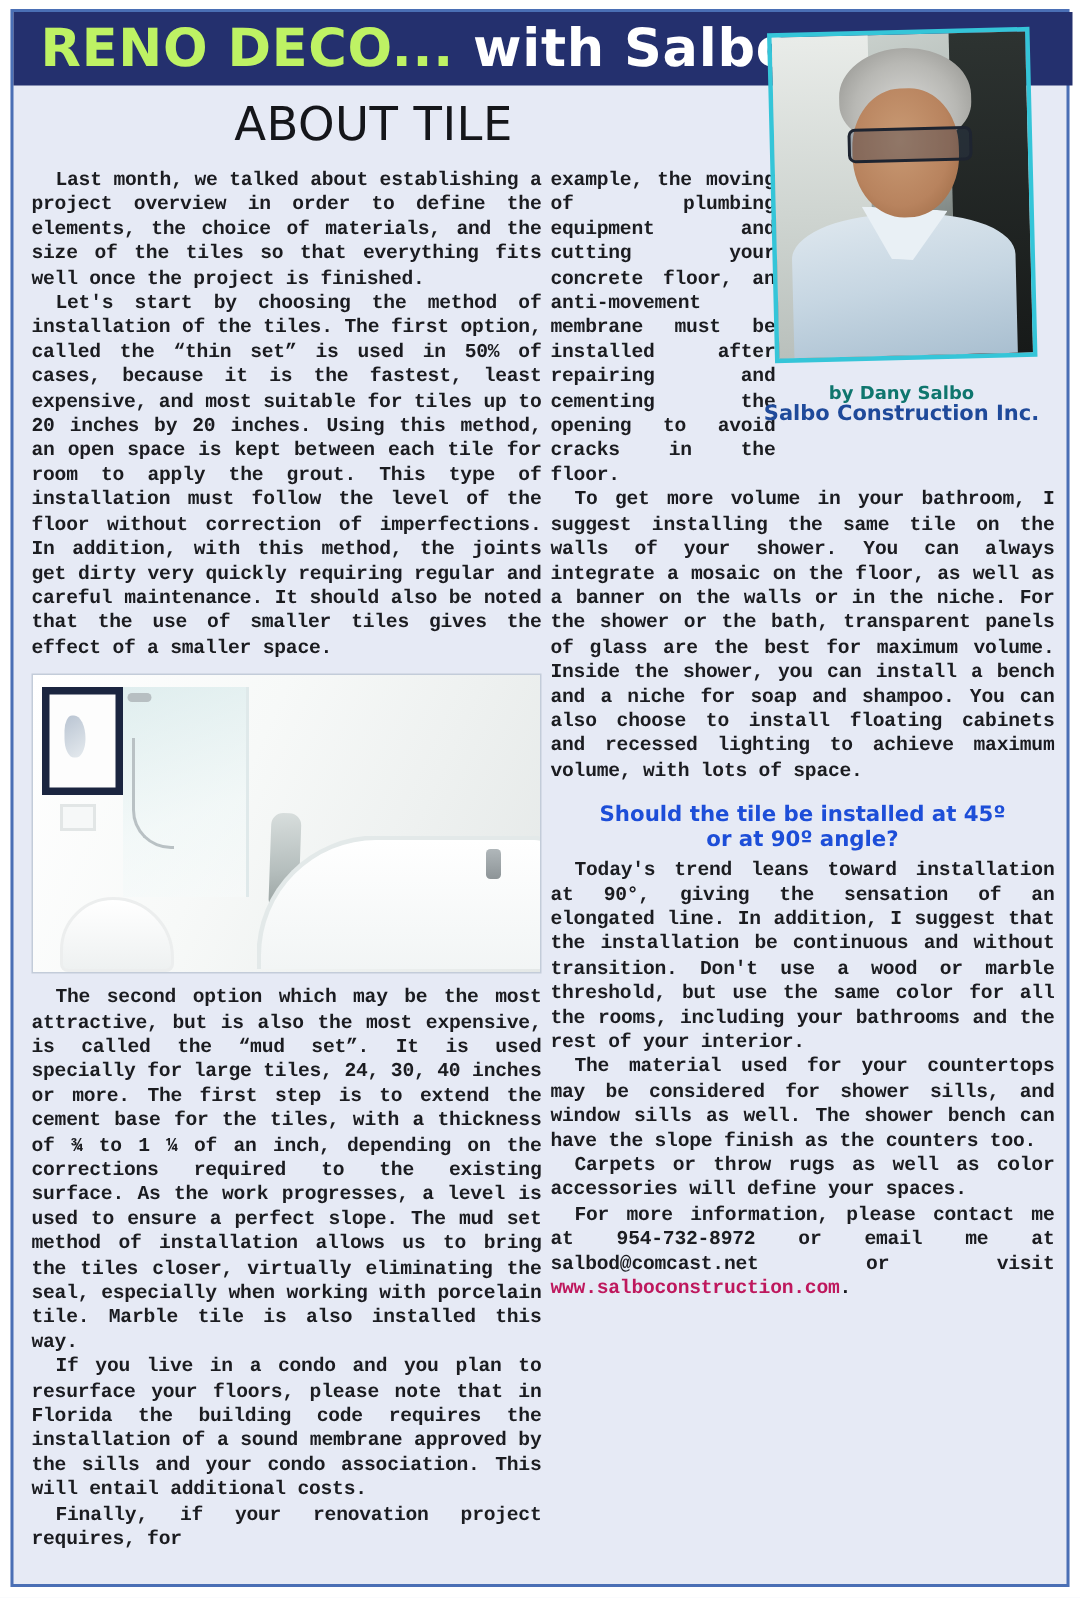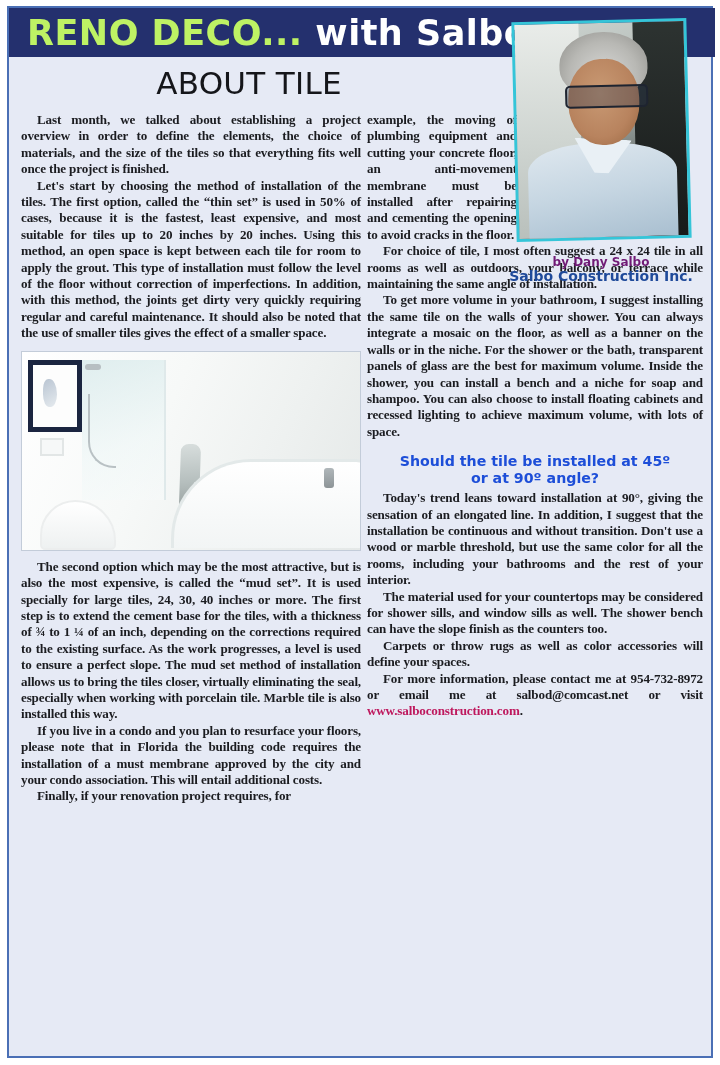--- a/index.html
+++ b/index.html
@@ -108,21 +108,21 @@
     clip-path: polygon(0 0, 100% 0, 62% 100%, 38% 100%);
   }
   .author-credit {
     text-align: center;
     margin-top: 5px;
     line-height: 1.1;
   }
   .author-name {
     font-size: 12px;
     font-weight: bold;
-    color: #701a75;
+    color: #0f766e;
     font-family: "DejaVu Sans", sans-serif;
     margin-top: 16px;
   }
   .author-company {
     font-size: 14px;
     font-weight: bold;
     color: #1f4a9a;
     font-family: "DejaVu Sans", sans-serif;
   }
 
@@ -150,21 +150,21 @@
   .col-right { left: 358px; width: 336px; }
 
   .col p {
     margin: 0;
     text-indent: 16px;
     text-align: justify;
     font-size: 13.1px;
     line-height: 16.4px;
     color: #1b1c20;
     font-weight: bold;
-    font-family: Liberation Serif, serif;
+    font-family: Liberation Mono, monospace;
     letter-spacing: -0.15px;
   }
   .narrow-wrap {
     
     width: 150px;
   }
   .narrow-wrap p {
     text-align: justify;
     text-indent: 0;
   }
@@ -286,29 +286,28 @@
         <div class="bath-hose"></div>
         <div class="bath-niche"></div>
         <div class="bath-art"></div>
         <div class="bath-towel"></div>
         <div class="bath-tub"></div>
         <div class="bath-tapware"></div>
         <div class="bath-toilet"></div>
       </div>
 
       <p>The second option which may be the most attractive, but is also the most expensive, is called the “mud set”. It is used specially for large tiles, 24, 30, 40 inches or more. The first step is to extend the cement base for the tiles, with a thickness of ¾ to 1 ¼ of an inch, depending on the corrections required to the existing surface. As the work progresses, a level is used to ensure a perfect slope. The mud set method of installation allows us to bring the tiles closer, virtually eliminating the seal, especially when working with porcelain tile. Marble tile is also installed this way.</p>
-      <p>If you live in a condo and you plan to resurface your floors, please note that in Florida the building code requires the installation of a must membrane approved by the city and your condo association. This will entail additional costs.</p>
+      <p>If you live in a condo and you plan to resurface your floors, please note that in Florida the building code requires the installation of a sound membrane approved by the sills and your condo association. This will entail additional costs.</p>
       <p>Finally, if your renovation project requires, for</p>
     </div>
 
     <div class="col col-right">
       <div class="narrow-wrap">
         <p>example, the moving of plumbing equipment and cutting your concrete floor, an anti-movement membrane must be installed after repairing and cementing the opening to avoid cracks in the floor.</p>
       </div>
-      <p>For choice of tile, I most often suggest a 24 x 24 tile in all rooms as well as outdoors, your balcony, or terrace while maintaining the same angle of installation.</p>
       <p>To get more volume in your bathroom, I suggest installing the same tile on the walls of your shower. You can always integrate a mosaic on the floor, as well as a banner on the walls or in the niche. For the shower or the bath, transparent panels of glass are the best for maximum volume. Inside the shower, you can install a bench and a niche for soap and shampoo. You can also choose to install floating cabinets and recessed lighting to achieve maximum volume, with lots of space.</p>
 
       <div class="subhead">
         <div>Should the tile be installed at 45º</div>
         <div>or at 90º angle?</div>
       </div>
 
       <p>Today's trend leans toward installation at 90°, giving the sensation of an elongated line. In addition, I suggest that the installation be continuous and without transition. Don't use a wood or marble threshold, but use the same color for all the rooms, including your bathrooms and the rest of your interior.</p>
       <p>The material used for your countertops may be considered for shower sills, and window sills as well. The shower bench can have the slope finish as the counters too.</p>
       <p>Carpets or throw rugs as well as color accessories will define your spaces.</p>

